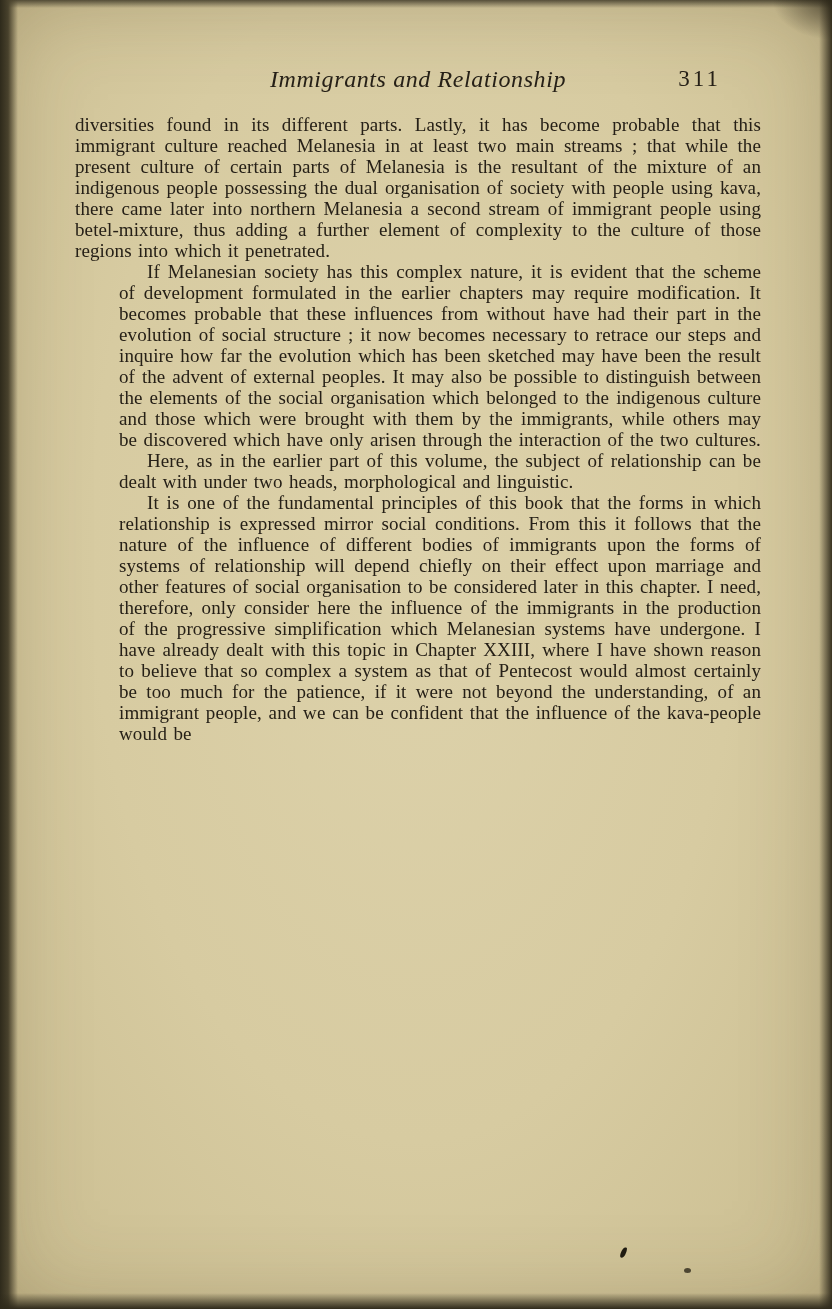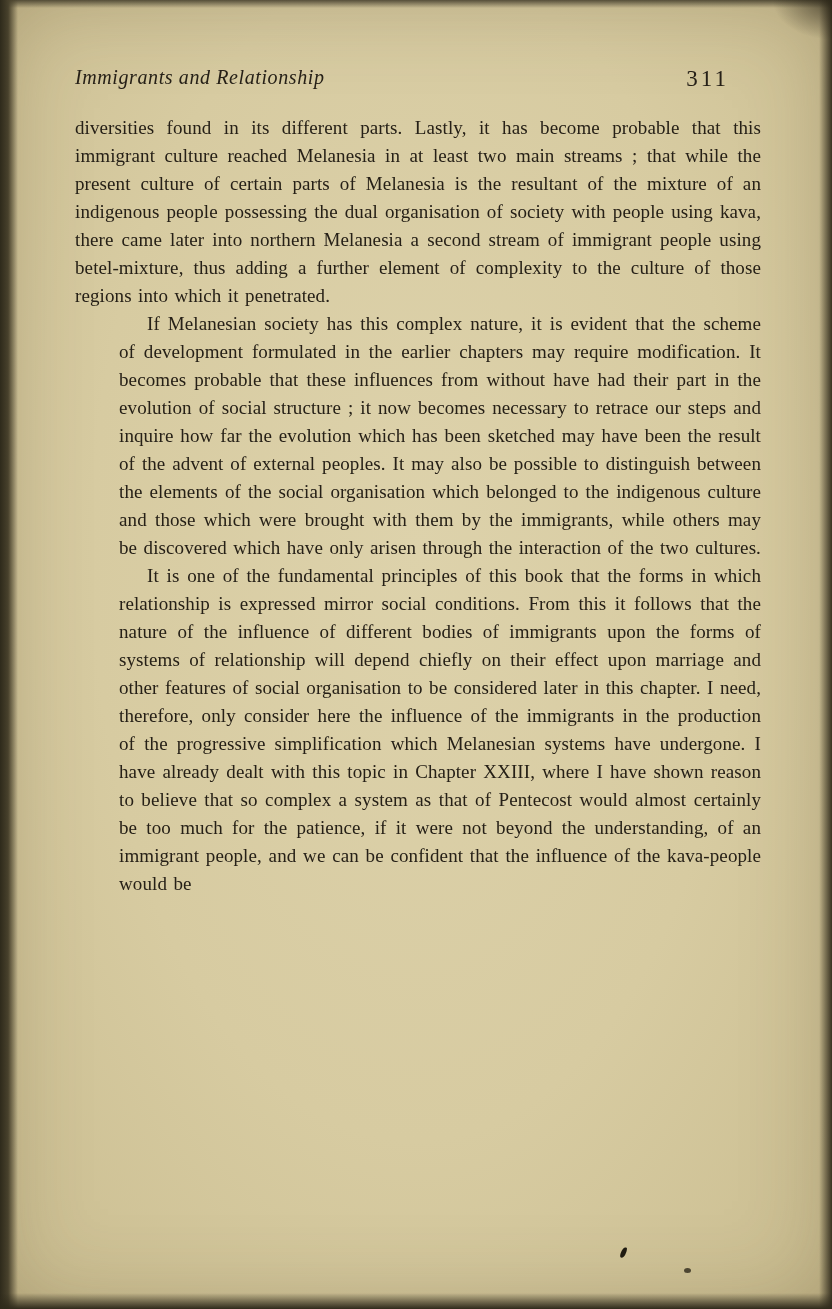--- a/index.html
+++ b/index.html
@@ -48,37 +48,38 @@
     width: 686px;
   }
 
   .running-head {
     position: relative;
     height: 42px;
     margin-bottom: 12px;
   }
   .running-head .title {
     display: block;
+    text-align: center;
     font-style: italic;
-    font-size: 20px;
+    font-size: 24px;
     letter-spacing: 0.6px;
     padding-top: 6px;
   }
   .running-head .pagenum {
     position: absolute;
-    right: 32px;
+    right: 40px;
     top: 6px;
     font-size: 23px;
     letter-spacing: 3px;
   }
 
   .bodytext p {
     margin: 0;
     font-size: 19px;
-    line-height: 28px;
+    line-height: 21px;
     text-align: justify;
     word-spacing: 1.6px;
     letter-spacing: 0.1px;
   }
   .bodytext p.indent { text-indent: 28px; margin-left: 44px; }
 
   .section-heading {
     margin: 32px 0 30px 0;
     text-align: center;
     font-style: italic;
@@ -116,20 +117,21 @@
     <div class="running-head">
       <span class="title">Immigrants and Relationship</span>
       <span class="pagenum">311</span>
     </div>
 
     <div class="bodytext">
       <p class="noindent">diversities found in its different parts.  Lastly, it has become probable that this immigrant culture reached Melanesia in at least two main streams ; that while the present culture of certain parts of Melanesia is the resultant of the mixture of an indigenous people possessing the dual organisation of society with people using kava, there came later into northern Melanesia a second stream of immigrant people using betel-mixture, thus adding a further element of complexity to the culture of those regions into which it penetrated.</p>
       <p class="indent">If Melanesian society has this complex nature, it is evident that the scheme of development formulated in the earlier chapters may require modification.  It becomes probable that these influences from without have had their part in the evolution of social structure ; it now becomes necessary to retrace our steps and inquire how far the evolution which has been sketched may have been the result of the advent of external peoples.  It may also be possible to distinguish between the elements of the social organisation which belonged to the indigenous culture and those which were brought with them by the immigrants, while others may be discovered which have only arisen through the interaction of the two cultures.</p>
 
 
+      <p class="indent">Here, as in the earlier part of this volume, the subject of relationship can be dealt with under two heads, morphological and linguistic.</p>
       <p class="indent">It is one of the fundamental principles of this book that the forms in which relationship is expressed mirror social conditions.  From this it follows that the nature of the influence of different bodies of immigrants upon the forms of systems of relationship will depend chiefly on their effect upon marriage and other features of social organisation to be considered later in this chapter.  I need, therefore, only consider here the influence of the immigrants in the production of the progressive simplification which Melanesian systems have undergone.  I have already dealt with this topic in Chapter XXIII, where I have shown reason to believe that so complex a system as that of Pentecost would almost certainly be too much for the patience, if it were not beyond the understanding, of an immigrant people, and we can be confident that the influence of the kava-people would be</p>
     </div>
 
   </div>
 
   <div class="speck s1"></div>
   <div class="speck s2"></div>
 
 </div>
 

